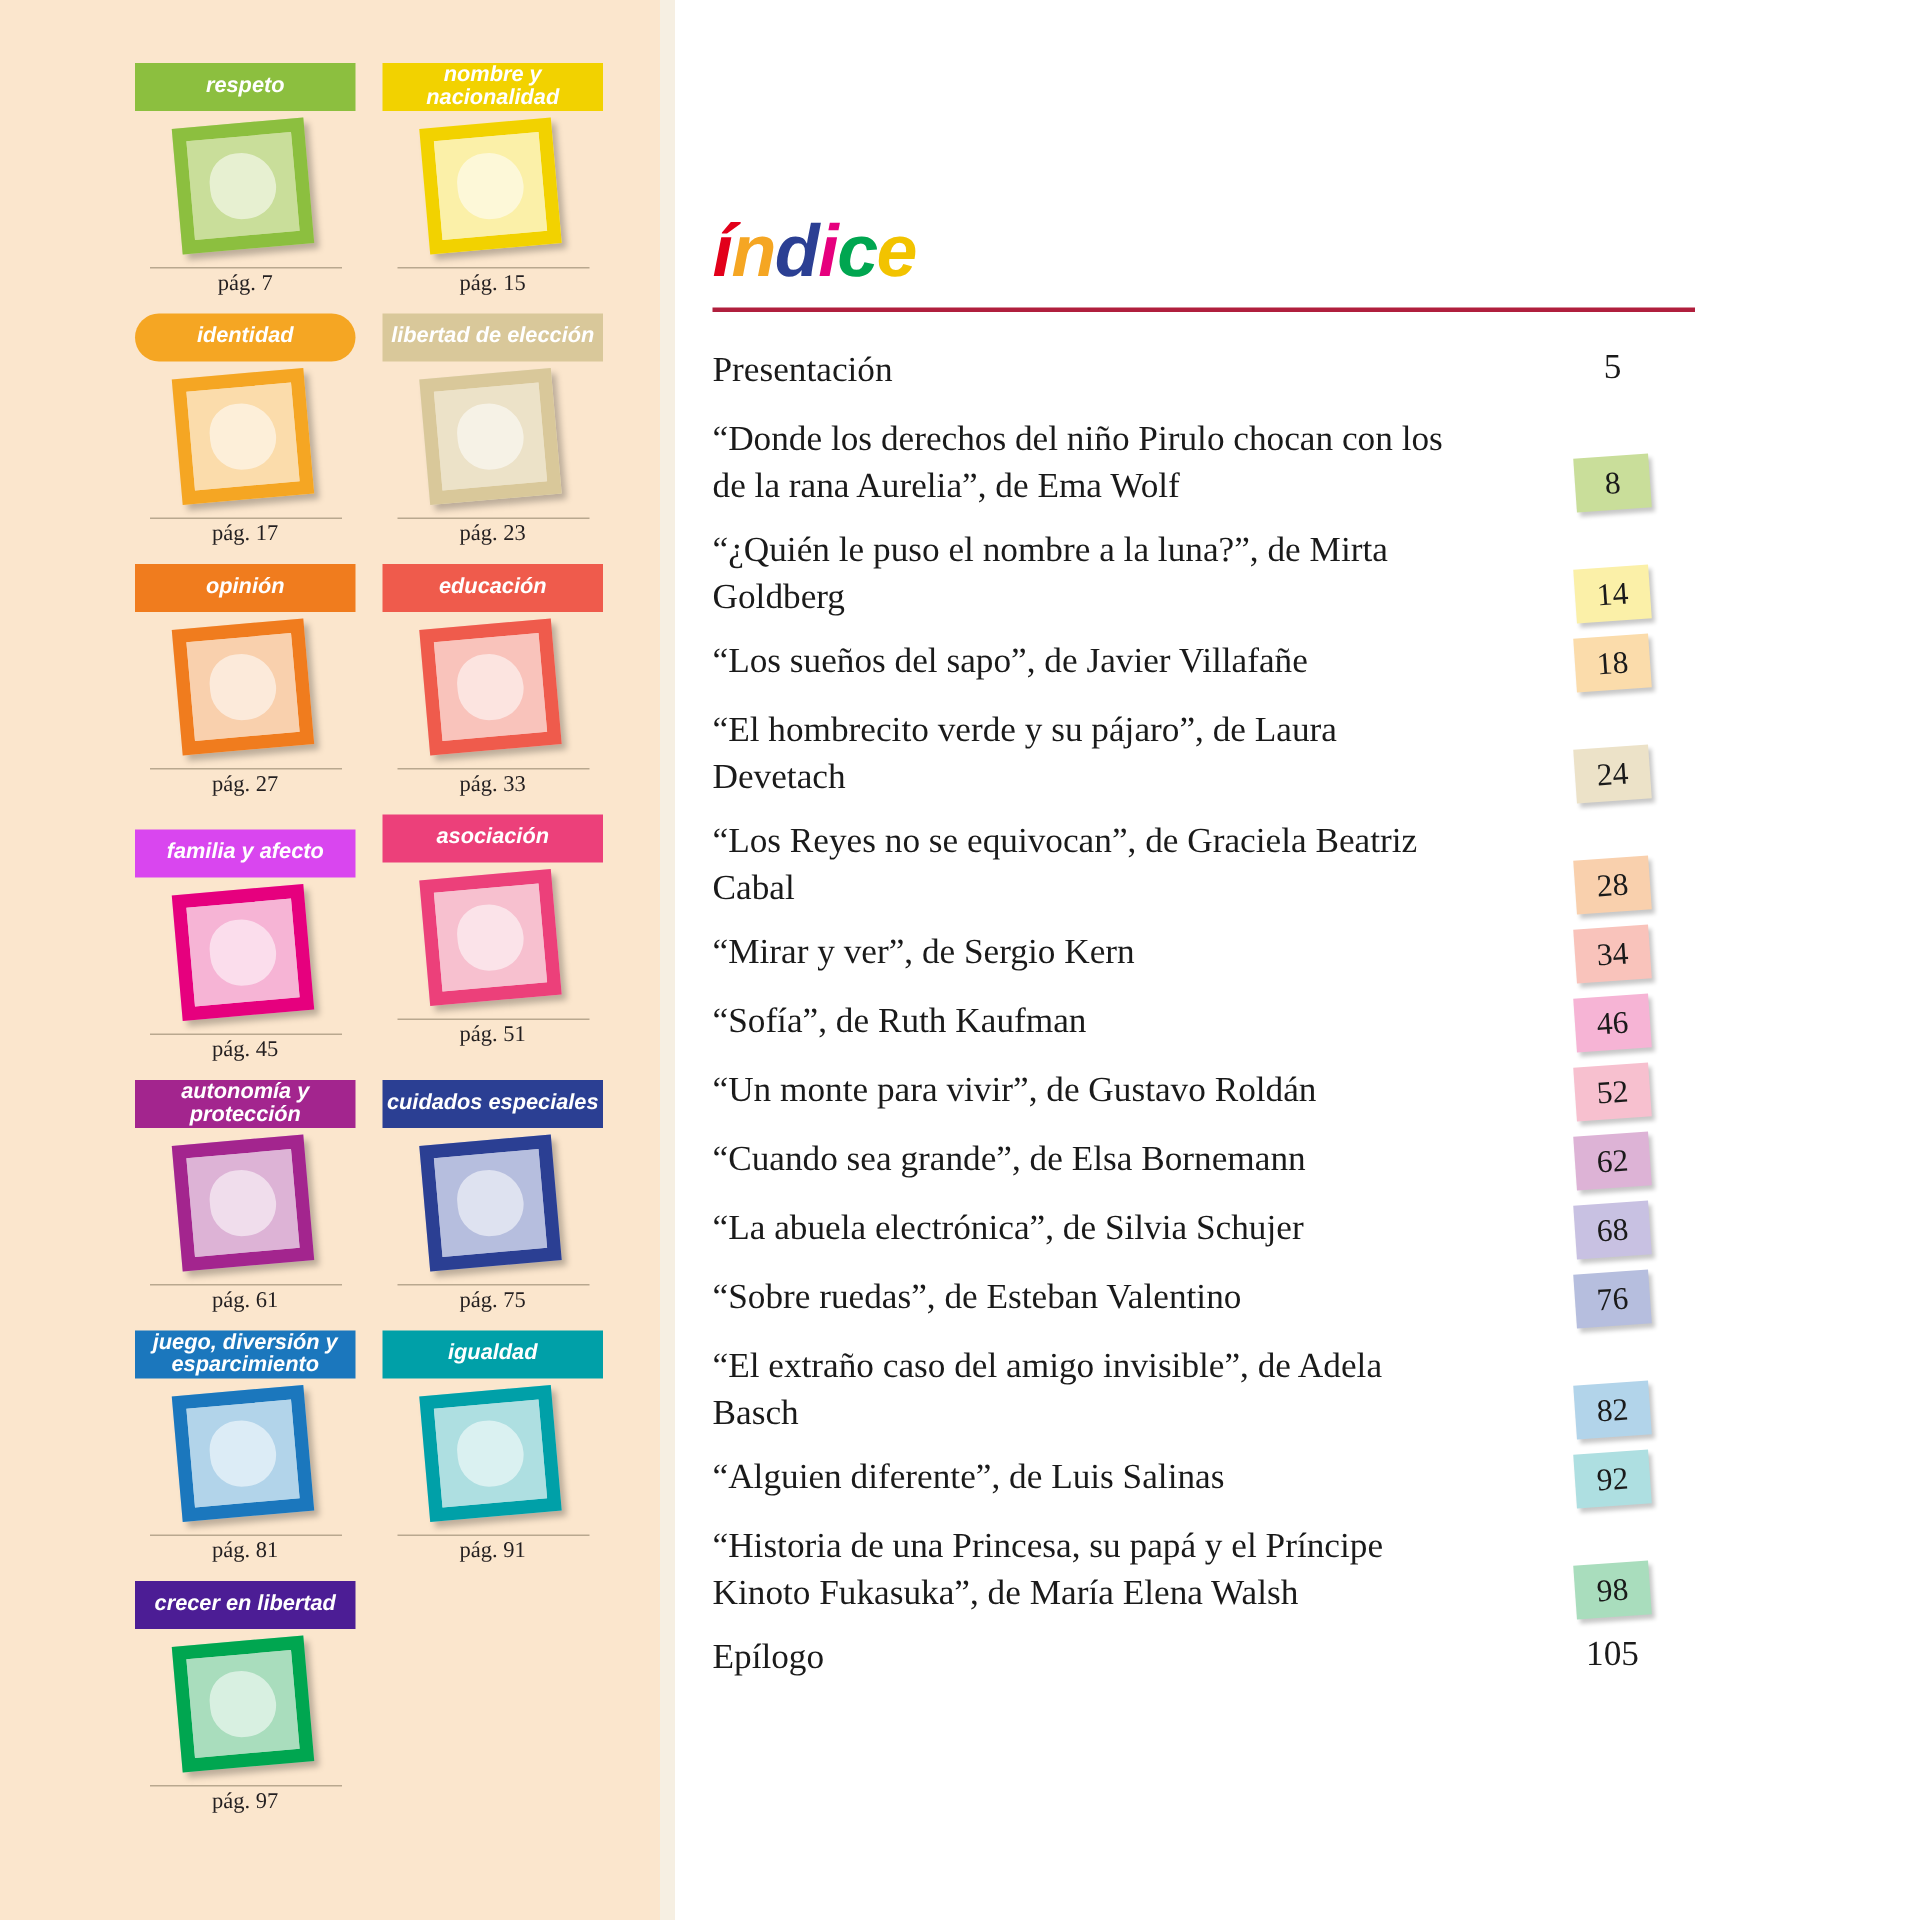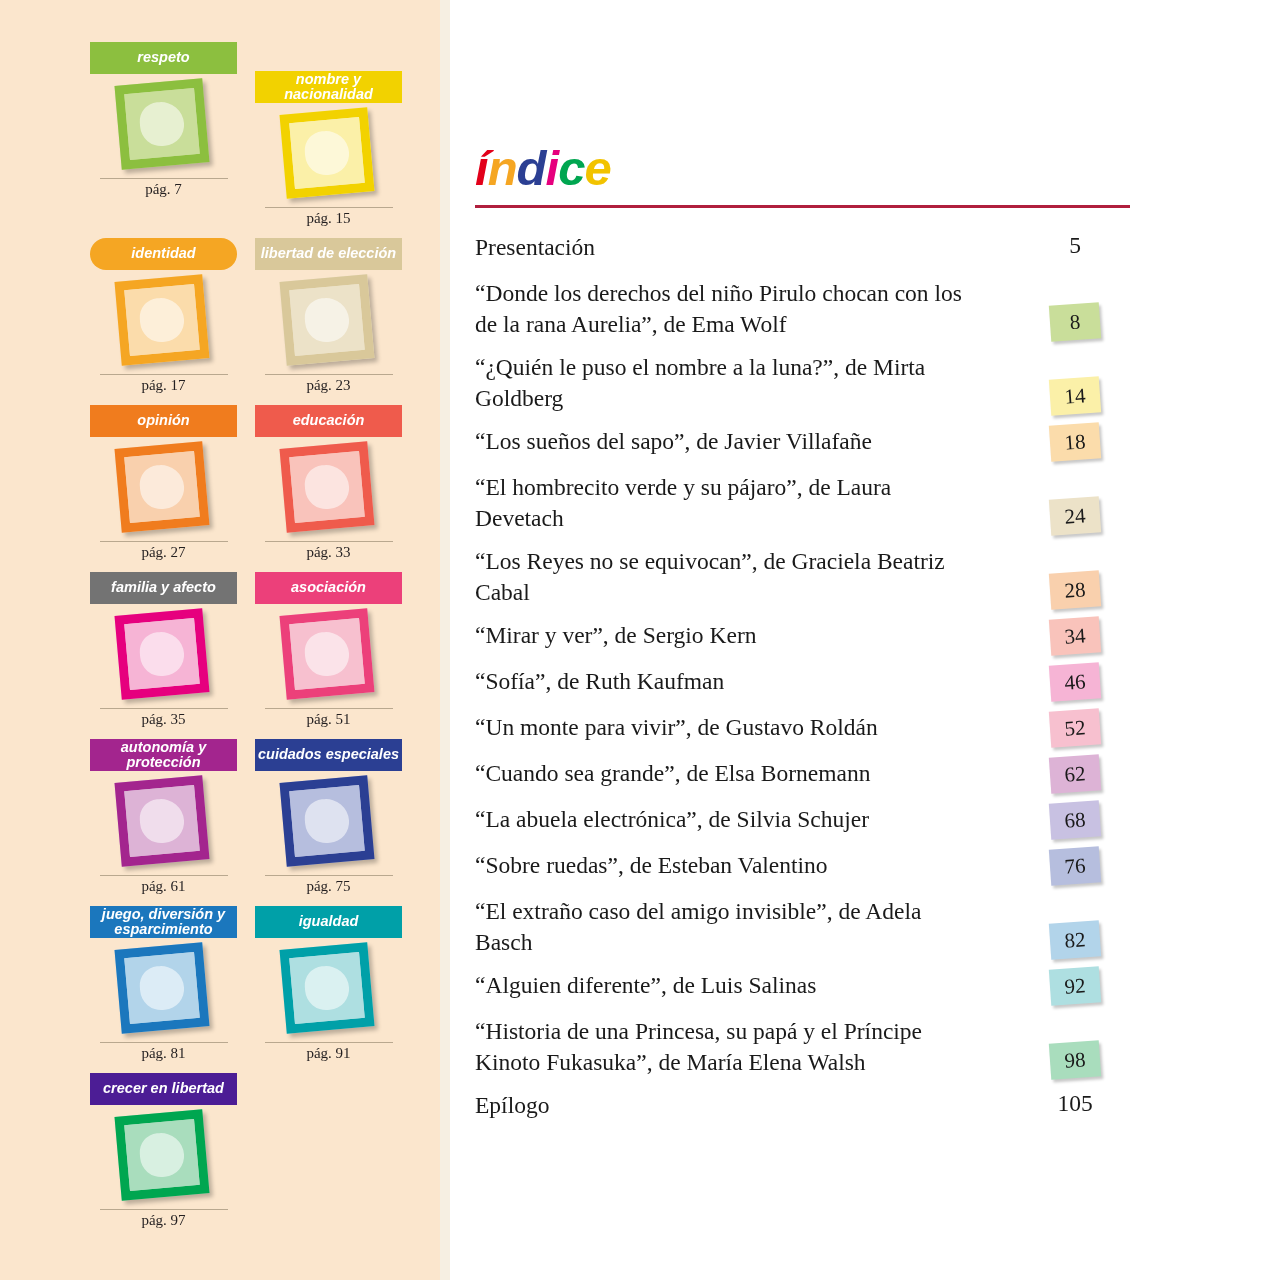--- a/index.html
+++ b/index.html
@@ -207,21 +207,21 @@
         <div class="cat">
           <div class="cat-label" style="background: rgb(140, 191, 63);">respeto</div>
           <div class="cat-img-wrap">
             <div class="cat-img" style="border-color: rgb(140, 191, 63); background: rgb(201, 222, 154);">
               <div class="inner" style="background: rgb(201, 222, 154);"></div>
             </div>
           </div>
           <div class="cat-page">pág. 7</div>
         </div>
         <div class="cat">
-          <div class="cat-label two-line" style="background: rgb(242, 210, 0); margin-top: 29px;">nombre y nacionalidad</div>
+          <div class="cat-label two-line" style="background: rgb(242, 210, 0);">nombre y nacionalidad</div>
           <div class="cat-img-wrap">
             <div class="cat-img" style="border-color: rgb(242, 210, 0); background: rgb(251, 240, 168);">
               <div class="inner" style="background: rgb(251, 240, 168);"></div>
             </div>
           </div>
           <div class="cat-page">pág. 15</div>
         </div>
         <div class="cat">
           <div class="cat-label" style="background: rgb(245, 166, 35); border-radius: 16px;">identidad</div>
           <div class="cat-img-wrap">
@@ -252,27 +252,27 @@
         <div class="cat">
           <div class="cat-label" style="background: rgb(239, 91, 76);">educación</div>
           <div class="cat-img-wrap">
             <div class="cat-img" style="border-color: rgb(239, 91, 76); background: rgb(249, 195, 187);">
               <div class="inner" style="background: rgb(249, 195, 187);"></div>
             </div>
           </div>
           <div class="cat-page">pág. 33</div>
         </div>
         <div class="cat">
-          <div class="cat-label two-line" style="background: #737373;">familia y afecto</div>
+          <div class="cat-label two-line" style="background: #d946ef; margin-top: 10px;">familia y afecto</div>
           <div class="cat-img-wrap">
             <div class="cat-img" style="border-color: rgb(230, 0, 126); background: rgb(246, 180, 213);">
               <div class="inner" style="background: rgb(246, 180, 213);"></div>
             </div>
           </div>
-          <div class="cat-page">pág. 35</div>
+          <div class="cat-page">pág. 45</div>
         </div>
         <div class="cat">
           <div class="cat-label" style="background: rgb(236, 64, 122);">asociación</div>
           <div class="cat-img-wrap">
             <div class="cat-img" style="border-color: rgb(236, 64, 122); background: rgb(247, 192, 207);">
               <div class="inner" style="background: rgb(247, 192, 207);"></div>
             </div>
           </div>
           <div class="cat-page">pág. 51</div>
         </div>

